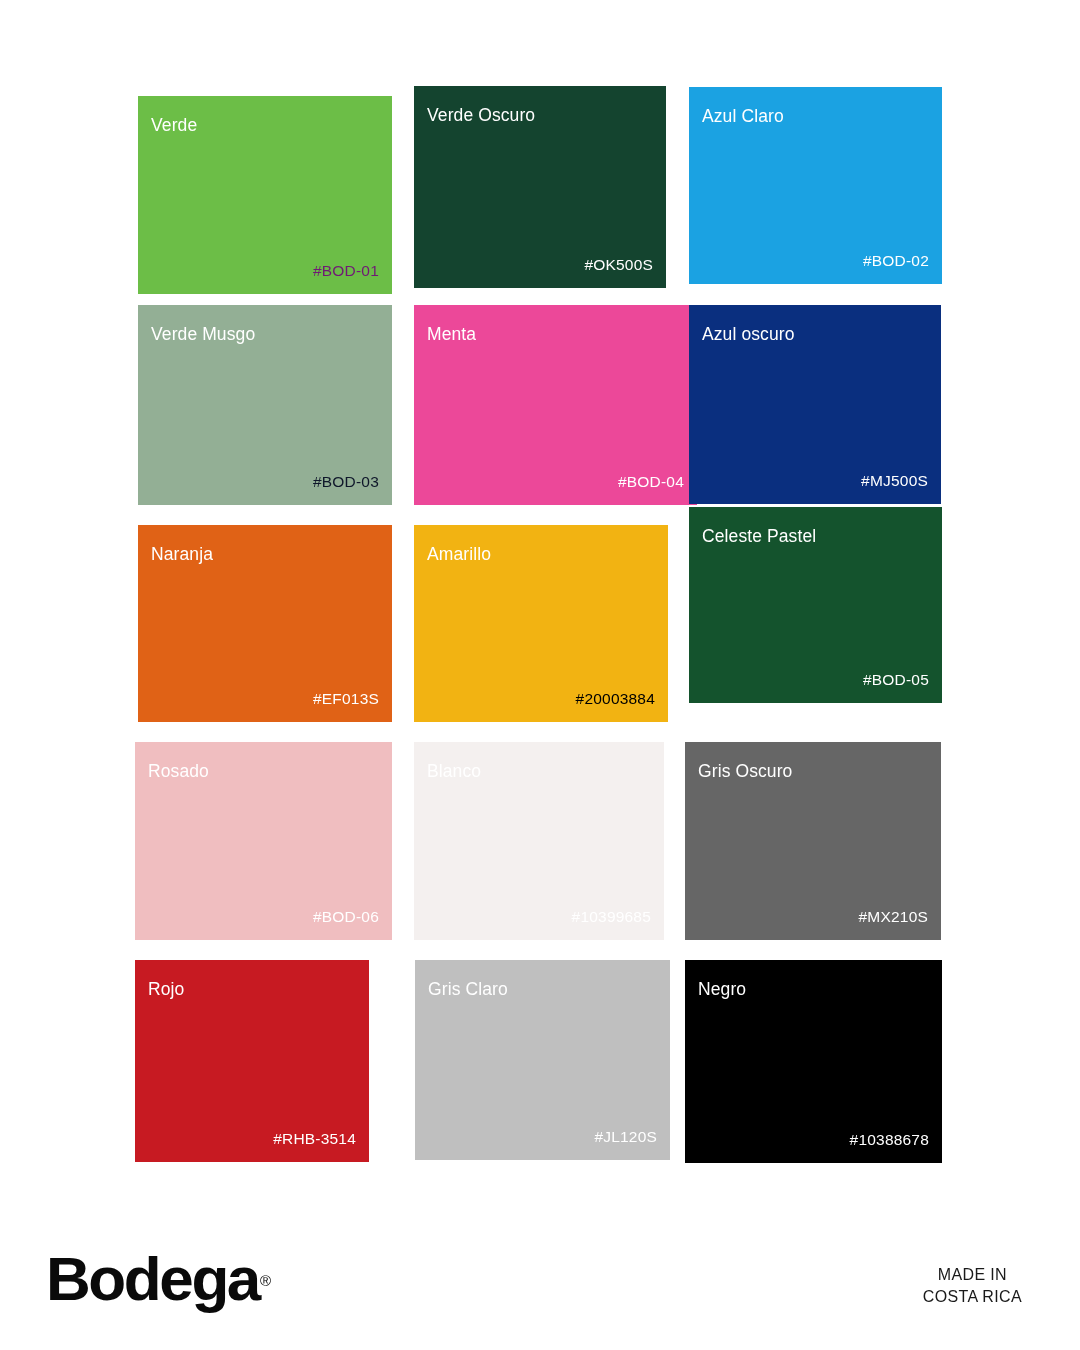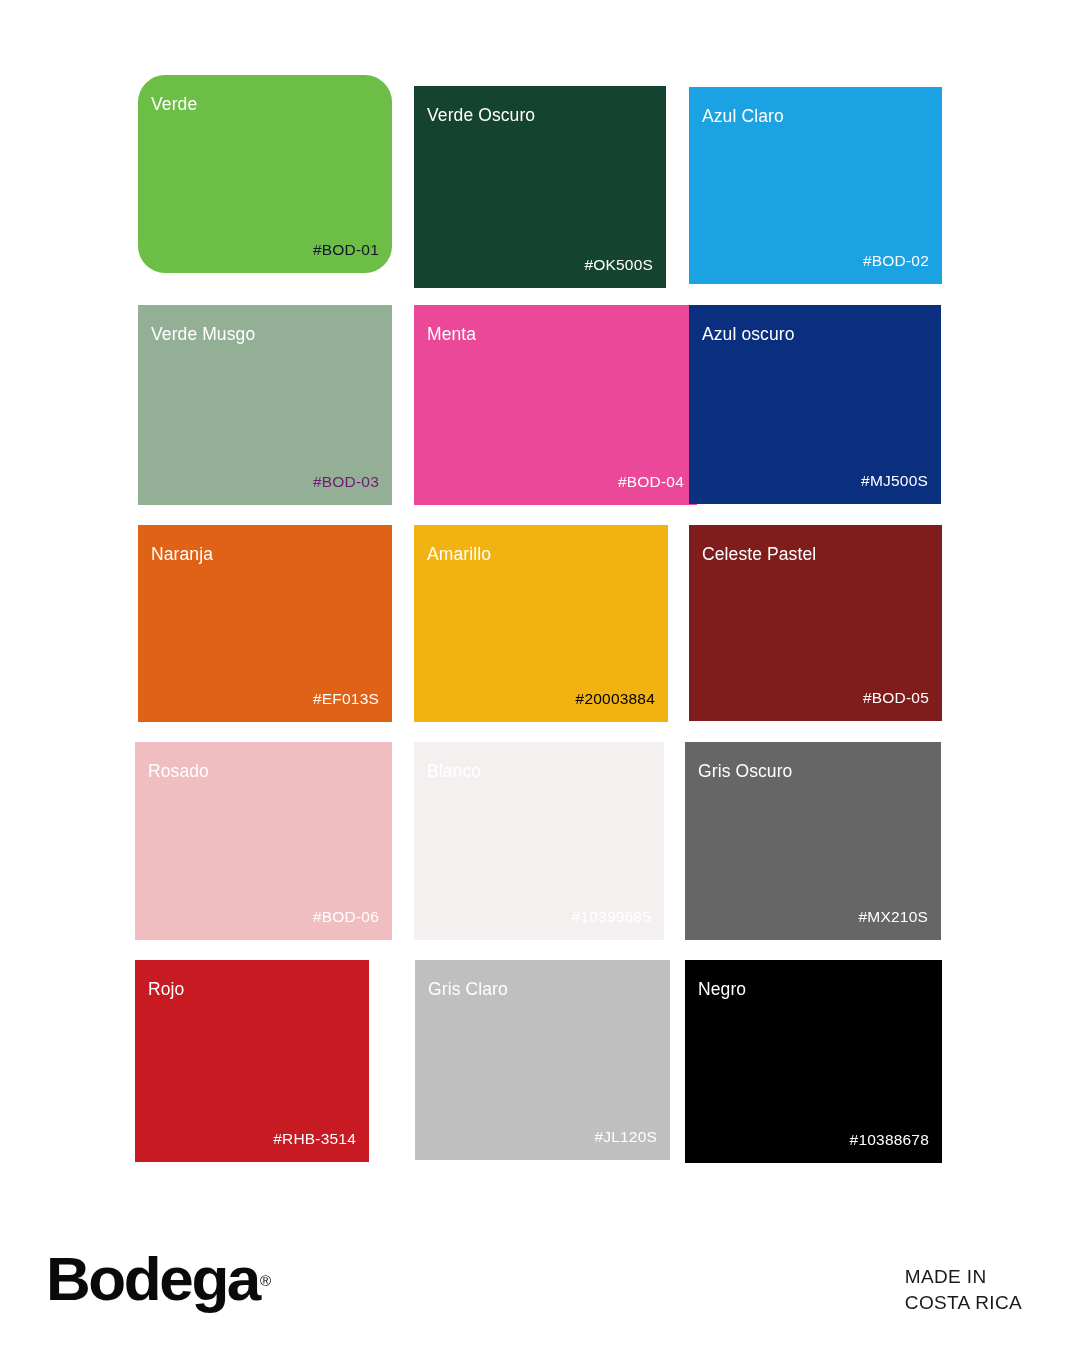--- a/index.html
+++ b/index.html
@@ -64,67 +64,67 @@
     font-weight:400;
     letter-spacing:0;
     vertical-align:14px;
     margin-left:1px;
   }
 
   #made-in {
     position:absolute;
     right:58px;
     top:64px;
-    text-align:left;
-    font-size:19px;
+    text-align:center;
+    font-size:16px;
     line-height:1.35;
     letter-spacing:0.35px;
     color:#1a1a1a;
     white-space:nowrap;
   }
 </style>
 </head>
 <body>
 
 <div id="page">
 
   <div id="swatch-grid">
-      <div class="swatch" style="left: 138px; top: 75px; width: 254px; height: 198px; background: rgb(108, 190, 71); border-radius: 27px;">
+      <div class="swatch" style="left: 138px; top: 96px; width: 254px; height: 198px; background: rgb(108, 190, 71);">
         <div class="swatch-name" style="color: rgb(255, 255, 255);">Verde</div>
-        <div class="swatch-code" style="color: #0f172a;">#BOD-01</div>
+        <div class="swatch-code" style="color: #701a75;">#BOD-01</div>
       </div>
       <div class="swatch" style="left: 414px; top: 86px; width: 252px; height: 202px; background: rgb(20, 68, 47);">
         <div class="swatch-name" style="color: rgb(255, 255, 255);">Verde Oscuro</div>
         <div class="swatch-code" style="color: rgb(255, 255, 255);">#OK500S</div>
       </div>
       <div class="swatch" style="left: 689px; top: 87px; width: 253px; height: 197px; background: rgb(27, 162, 226);">
         <div class="swatch-name" style="color: rgb(255, 255, 255);">Azul Claro</div>
         <div class="swatch-code" style="color: rgb(255, 255, 255);">#BOD-02</div>
       </div>
       <div class="swatch" style="left: 138px; top: 305px; width: 254px; height: 200px; background: rgb(147, 175, 149); padding-left: 8px;">
         <div class="swatch-name" style="color: rgb(255, 255, 255);">Verde Musgo</div>
-        <div class="swatch-code" style="color: #701a75;">#BOD-03</div>
+        <div class="swatch-code" style="color: #0f172a;">#BOD-03</div>
       </div>
       <div class="swatch" style="left: 414px; top: 305px; width: 283px; height: 200px; background: #ec4899;">
         <div class="swatch-name" style="color: rgb(255, 255, 255);">Menta</div>
         <div class="swatch-code" style="color: rgb(255, 255, 255);">#BOD-04</div>
       </div>
       <div class="swatch" style="left: 689px; top: 305px; width: 252px; height: 199px; background: rgb(10, 47, 127);">
         <div class="swatch-name" style="color: rgb(255, 255, 255);">Azul oscuro</div>
         <div class="swatch-code" style="color: rgb(255, 255, 255);">#MJ500S</div>
       </div>
       <div class="swatch" style="left: 138px; top: 525px; width: 254px; height: 197px; background: rgb(224, 98, 22);">
         <div class="swatch-name" style="color: rgb(255, 255, 255);">Naranja</div>
         <div class="swatch-code" style="color: rgb(255, 255, 255);">#EF013S</div>
       </div>
       <div class="swatch" style="left: 414px; top: 525px; width: 254px; height: 197px; background: rgb(242, 179, 18);">
         <div class="swatch-name" style="color: rgb(255, 255, 255);">Amarillo</div>
         <div class="swatch-code" style="color: #000000;">#20003884</div>
       </div>
-      <div class="swatch" style="left: 689px; top: 525px; width: 253px; height: 196px; background: #7f1d1d;">
+      <div class="swatch" style="left: 689px; top: 507px; width: 253px; height: 196px; background: #14532d;">
         <div class="swatch-name" style="color: rgb(255, 255, 255);">Celeste Pastel</div>
         <div class="swatch-code" style="color: rgb(255, 255, 255);">#BOD-05</div>
       </div>
       <div class="swatch" style="left: 135px; top: 742px; width: 257px; height: 198px; background: rgb(240, 190, 192);">
         <div class="swatch-name" style="color: rgb(255, 255, 255);">Rosado</div>
         <div class="swatch-code" style="color: rgb(255, 255, 255);">#BOD-06</div>
       </div>
       <div class="swatch" style="left: 414px; top: 742px; width: 250px; height: 198px; background: rgb(244, 240, 239);">
         <div class="swatch-name" style="color: rgb(255, 255, 255);">Blanco</div>
         <div class="swatch-code" style="color: rgb(255, 255, 255);">#10399685</div>

